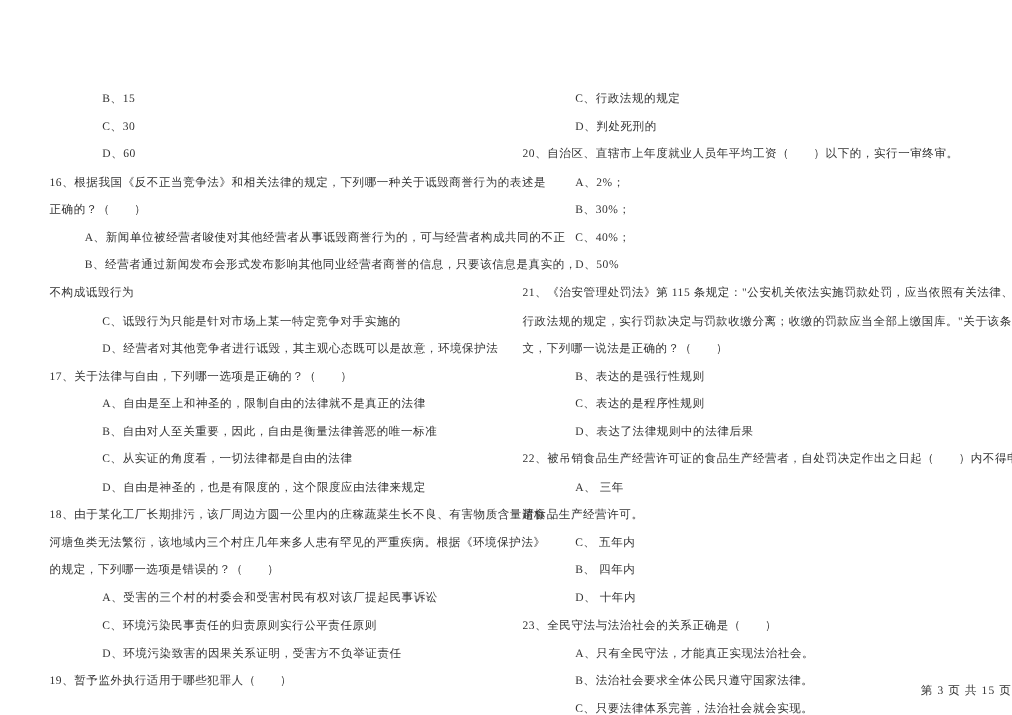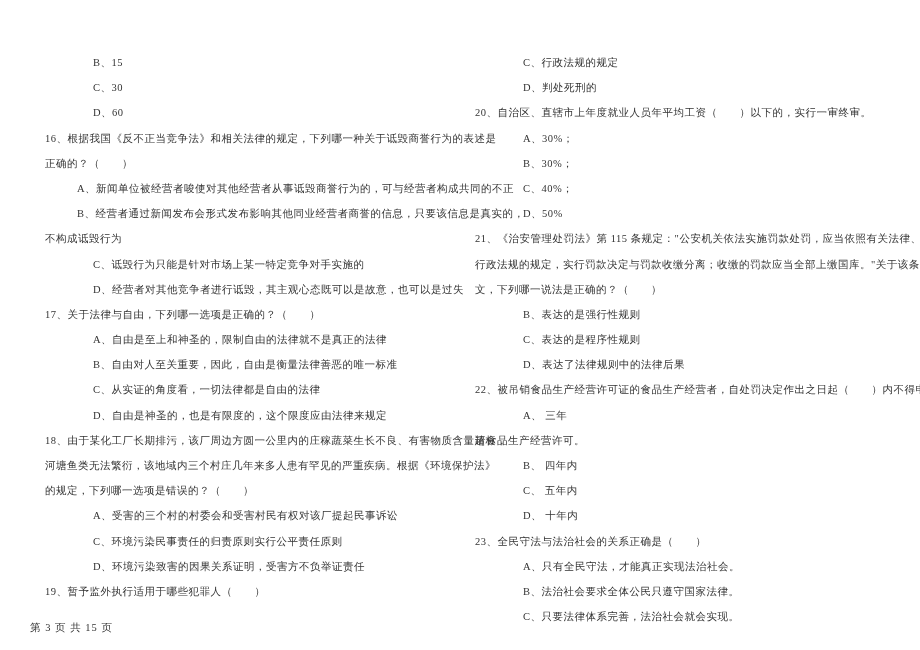--- a/index.html
+++ b/index.html
@@ -18,90 +18,91 @@
     overflow: hidden;
   }
   .page {
     display: flex;
     padding: 50px 30px 40px 30px;
     height: 610px;
   }
   .column {
     width: 50%;
     padding: 0 15px;
+    margin-top: 28px;
   }
   .line {
     line-height: 2.4;
     letter-spacing: 0.5px;
     white-space: nowrap;
   }
   .indent-1 {
     padding-left: 32px;
   }
   .indent-2 {
     padding-left: 48px;
   }
   .footer {
     position: absolute;
     bottom: 15px;
     left: 0;
     right: 0;
-    text-align: left;
+    text-align: right;
     font-size: 10.5px;
     letter-spacing: 1px;
     padding-left: 30px;
   }
 </style>
 </head>
 <body>
 
 <div class="page">
   <div class="column" id="left-col">
       <div class="line indent-2">B、15</div>
       <div class="line indent-2">C、30</div>
       <div class="line indent-2">D、60</div>
       <div class="line indent-0">16、根据我国《反不正当竞争法》和相关法律的规定，下列哪一种关于诋毁商誉行为的表述是</div>
       <div class="line indent-0">正确的？（　　）</div>
       <div class="line indent-1">A、新闻单位被经营者唆使对其他经营者从事诋毁商誉行为的，可与经营者构成共同的不正</div>
       <div class="line indent-1">B、经营者通过新闻发布会形式发布影响其他同业经营者商誉的信息，只要该信息是真实的，</div>
       <div class="line indent-0">不构成诋毁行为</div>
       <div class="line indent-2">C、诋毁行为只能是针对市场上某一特定竞争对手实施的</div>
-      <div class="line indent-2">D、经营者对其他竞争者进行诋毁，其主观心态既可以是故意，也可以是过失</div>
+      <div class="line indent-2">D、经营者对其他竞争者进行诋毁，其主观心态既可以是故意，环境保护法</div>
       <div class="line indent-0">17、关于法律与自由，下列哪一选项是正确的？（　　）</div>
       <div class="line indent-2">A、自由是至上和神圣的，限制自由的法律就不是真正的法律</div>
       <div class="line indent-2">B、自由对人至关重要，因此，自由是衡量法律善恶的唯一标准</div>
       <div class="line indent-2">C、从实证的角度看，一切法律都是自由的法律</div>
       <div class="line indent-2">D、自由是神圣的，也是有限度的，这个限度应由法律来规定</div>
       <div class="line indent-0">18、由于某化工厂长期排污，该厂周边方圆一公里内的庄稼蔬菜生长不良、有害物质含量超标，</div>
       <div class="line indent-0">河塘鱼类无法繁衍，该地域内三个村庄几年来多人患有罕见的严重疾病。根据《环境保护法》</div>
       <div class="line indent-0">的规定，下列哪一选项是错误的？（　　）</div>
       <div class="line indent-2">A、受害的三个村的村委会和受害村民有权对该厂提起民事诉讼</div>
       <div class="line indent-2">C、环境污染民事责任的归责原则实行公平责任原则</div>
       <div class="line indent-2">D、环境污染致害的因果关系证明，受害方不负举证责任</div>
       <div class="line indent-0">19、暂予监外执行适用于哪些犯罪人（　　）</div>
     </div>
   <div class="column" id="right-col">
       <div class="line indent-2">C、行政法规的规定</div>
       <div class="line indent-2">D、判处死刑的</div>
       <div class="line indent-0">20、自治区、直辖市上年度就业人员年平均工资（　　）以下的，实行一审终审。</div>
-      <div class="line indent-2">A、30%；</div>
+      <div class="line indent-2">A、2%；</div>
       <div class="line indent-2">B、30%；</div>
       <div class="line indent-2">C、40%；</div>
       <div class="line indent-2">D、50%</div>
       <div class="line indent-0">21、《治安管理处罚法》第 115 条规定："公安机关依法实施罚款处罚，应当依照有关法律、</div>
       <div class="line indent-0">行政法规的规定，实行罚款决定与罚款收缴分离；收缴的罚款应当全部上缴国库。"关于该条</div>
       <div class="line indent-0">文，下列哪一说法是正确的？（　　）</div>
       <div class="line indent-2">B、表达的是强行性规则</div>
       <div class="line indent-2">C、表达的是程序性规则</div>
       <div class="line indent-2">D、表达了法律规则中的法律后果</div>
       <div class="line indent-0">22、被吊销食品生产经营许可证的食品生产经营者，自处罚决定作出之日起（　　）内不得申</div>
       <div class="line indent-2">A、 三年</div>
       <div class="line indent-0">请食品生产经营许可。</div>
+      <div class="line indent-2">C、 五年内</div>
       <div class="line indent-2">B、 四年内</div>
-      <div class="line indent-2">C、 五年内</div>
       <div class="line indent-2">D、 十年内</div>
       <div class="line indent-0">23、全民守法与法治社会的关系正确是（　　）</div>
       <div class="line indent-2">A、只有全民守法，才能真正实现法治社会。</div>
       <div class="line indent-2">B、法治社会要求全体公民只遵守国家法律。</div>
       <div class="line indent-2">C、只要法律体系完善，法治社会就会实现。</div>
     </div>
 </div>
 
 <div class="footer">第 3 页 共 15 页</div>
 

